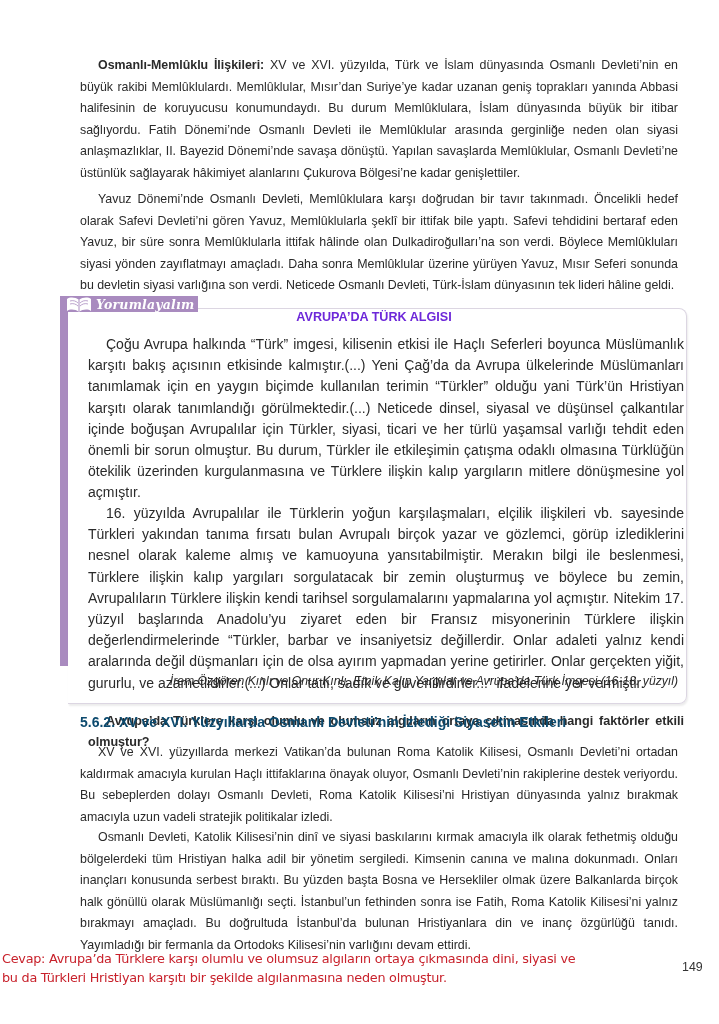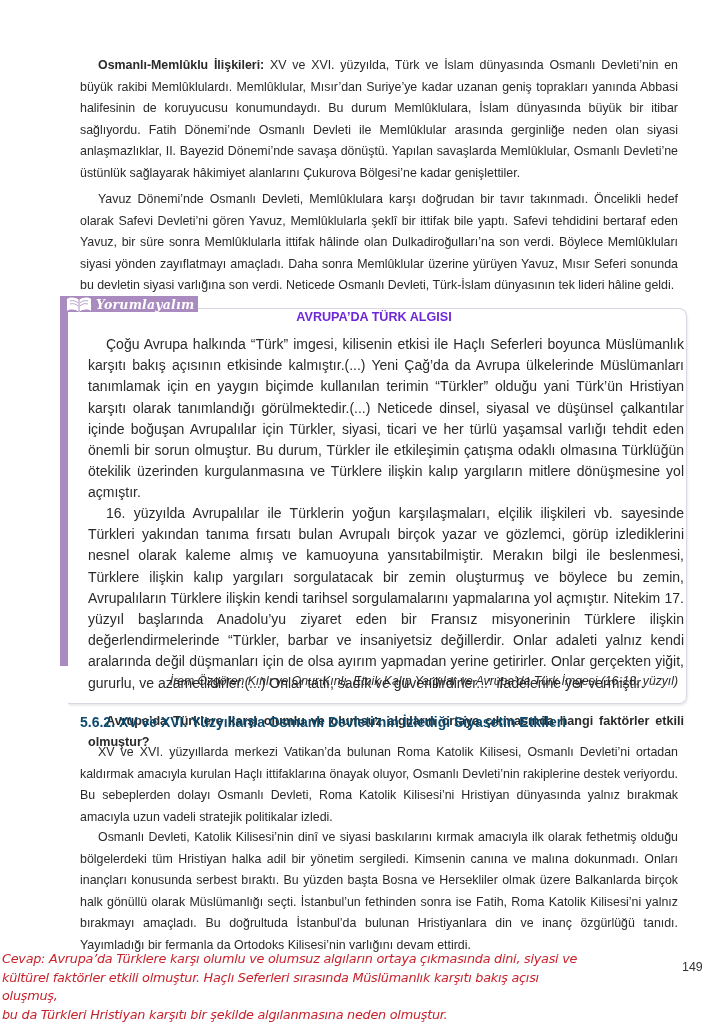--- a/index.html
+++ b/index.html
@@ -34,21 +34,21 @@
   .box-question { position: absolute; left: 28px; width: 596px; top: 415px; font-weight: bold;
                   font-size: 12.6px; line-height: 21px; text-align: justify; text-indent: 18px; }
 
   .section-heading { position: absolute; left: 80px; top: 714px; font-weight: bold; font-size: 14px;
                      color: #0c4a6e; }
   #para3 { top: 742px; }
   #para4 { top: 827px; }
 
   .answer { position: absolute; left: 2px; top: 950px; width: 590px; color: #c8212b;
             font-size: 12.8px; line-height: 18.5px; font-family: "DejaVu Sans", sans-serif;
-            letter-spacing: -0.25px; font-style: italic; }
+            letter-spacing: -0.25px; }
   .page-number { position: absolute; left: 638px; top: 960px; font-size: 12.4px; color: #333; margin-left: 44px; }
 </style>
 </head>
 <body>
 
 <p class="p indent" id="para1"><span class="bold">Osmanlı-Memlûklu İlişkileri:</span><span> XV ve XVI. yüzyılda, Türk ve İslam dünyasında Osmanlı Devleti’nin en büyük rakibi Memlûklulardı. Memlûklular, Mısır’dan Suriye’ye kadar uzanan geniş toprakları yanında Abbasi halifesinin de koruyucusu konumundaydı. Bu durum Memlûklulara, İslam dünyasında büyük bir itibar sağlıyordu. Fatih Dönemi’nde Osmanlı Devleti ile Memlûklular arasında gerginliğe neden olan siyasi anlaşmazlıklar, II. Bayezid Dönemi’nde savaşa dönüştü. Yapılan savaşlarda Memlûklular, Osmanlı Devleti’ne üstünlük sağlayarak hâkimiyet alanlarını Çukurova Bölgesi’ne kadar genişlettiler.</span></p>
 
 <p class="p indent" id="para2">Yavuz Dönemi’nde Osmanlı Devleti, Memlûklulara karşı doğrudan bir tavır takınmadı. Öncelikli hedef olarak Safevi Devleti’ni gören Yavuz, Memlûklularla şeklî bir ittifak bile yaptı. Safevi tehdidini bertaraf eden Yavuz, bir süre sonra Memlûklularla ittifak hâlinde olan Dulkadiroğulları’na son verdi. Böylece Memlûkluları siyasi yönden zayıflatmayı amaçladı. Daha sonra Memlûklular üzerine yürüyen Yavuz, Mısır Seferi sonunda bu devletin siyasi varlığına son verdi. Neticede Osmanlı Devleti, Türk-İslam dünyasının tek lideri hâline geldi.</p>
 
 <div class="box">
@@ -71,17 +71,16 @@
   </div>
   <div class="box-question">Avrupa’da Türklere karşı olumlu ve olumsuz algıların ortaya çıkmasında hangi faktörler etkili olmuştur?</div>
 </div>
 
 <div class="section-heading">5.6.2. XV ve XVI. Yüzyıllarda Osmanlı Devleti’nin İzlediği Siyasetin Etkileri</div>
 <p class="p indent" id="para3">XV ve XVI. yüzyıllarda merkezi Vatikan’da bulunan Roma Katolik Kilisesi, Osmanlı Devleti’ni ortadan kaldırmak amacıyla kurulan Haçlı ittifaklarına önayak oluyor, Osmanlı Devleti’nin rakiplerine destek veriyordu. Bu sebeplerden dolayı Osmanlı Devleti, Roma Katolik Kilisesi’ni Hristiyan dünyasında yalnız bırakmak amacıyla uzun vadeli stratejik politikalar izledi.</p>
 <p class="p indent" id="para4">Osmanlı Devleti, Katolik Kilisesi’nin dinî ve siyasi baskılarını kırmak amacıyla ilk olarak fethetmiş olduğu bölgelerdeki tüm Hristiyan halka adil bir yönetim sergiledi. Kimsenin canına ve malına dokunmadı. Onları inançları konusunda serbest bıraktı. Bu yüzden başta Bosna ve Hersekliler olmak üzere Balkanlarda birçok halk gönüllü olarak Müslümanlığı seçti. İstanbul’un fethinden sonra ise Fatih, Roma Katolik Kilisesi’ni yalnız bırakmayı amaçladı. Bu doğrultuda İstanbul’da bulunan Hristiyanlara din ve inanç özgürlüğü tanıdı. Yayımladığı bir fermanla da Ortodoks Kilisesi’nin varlığını devam ettirdi.</p>
 
 <div class="answer">
   <div>Cevap: Avrupa’da Türklere karşı olumlu ve olumsuz algıların ortaya çıkmasında dini, siyasi ve</div>
-  <div>kültürel faktörler etkili olmuştur. Haçlı Seferleri sırasında Müslümanlık karşıtı bakış açısı oluşmuş,</div>
   <div>bu da Türkleri Hristiyan karşıtı bir şekilde algılanmasına neden olmuştur.</div>
 </div>
 
 <div class="page-number">149</div>
 
 </body></html>

